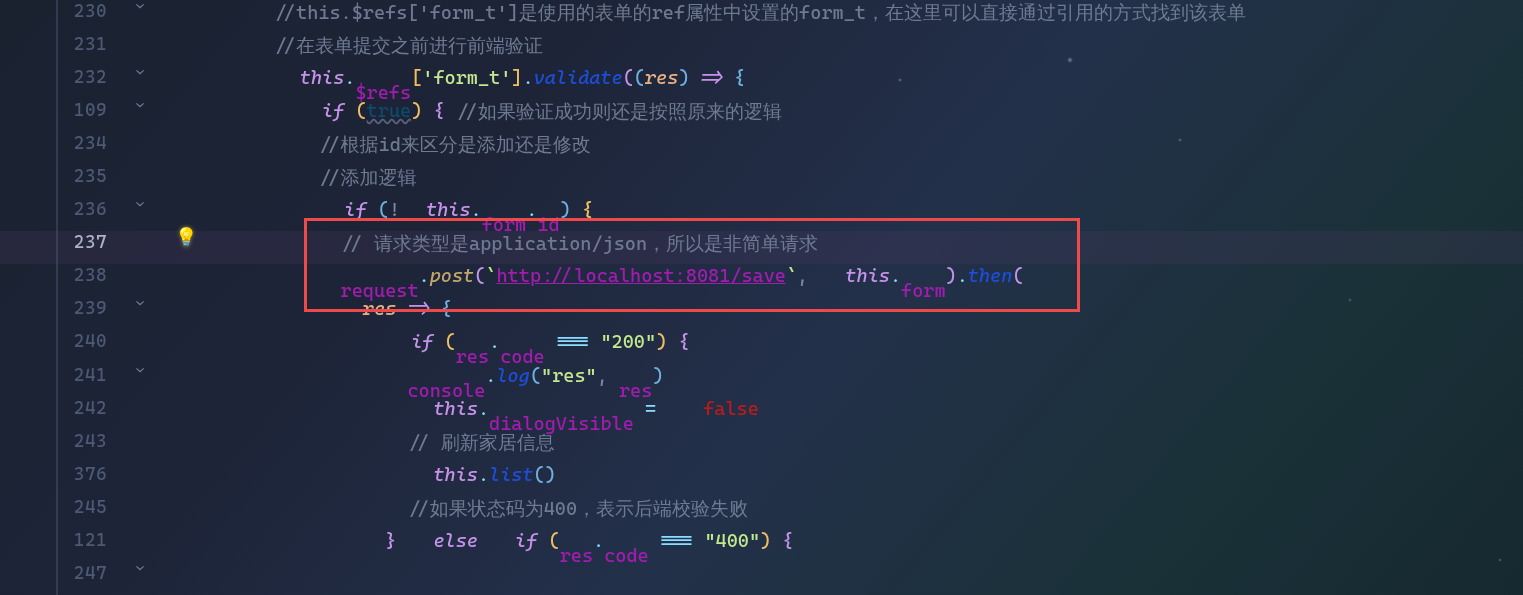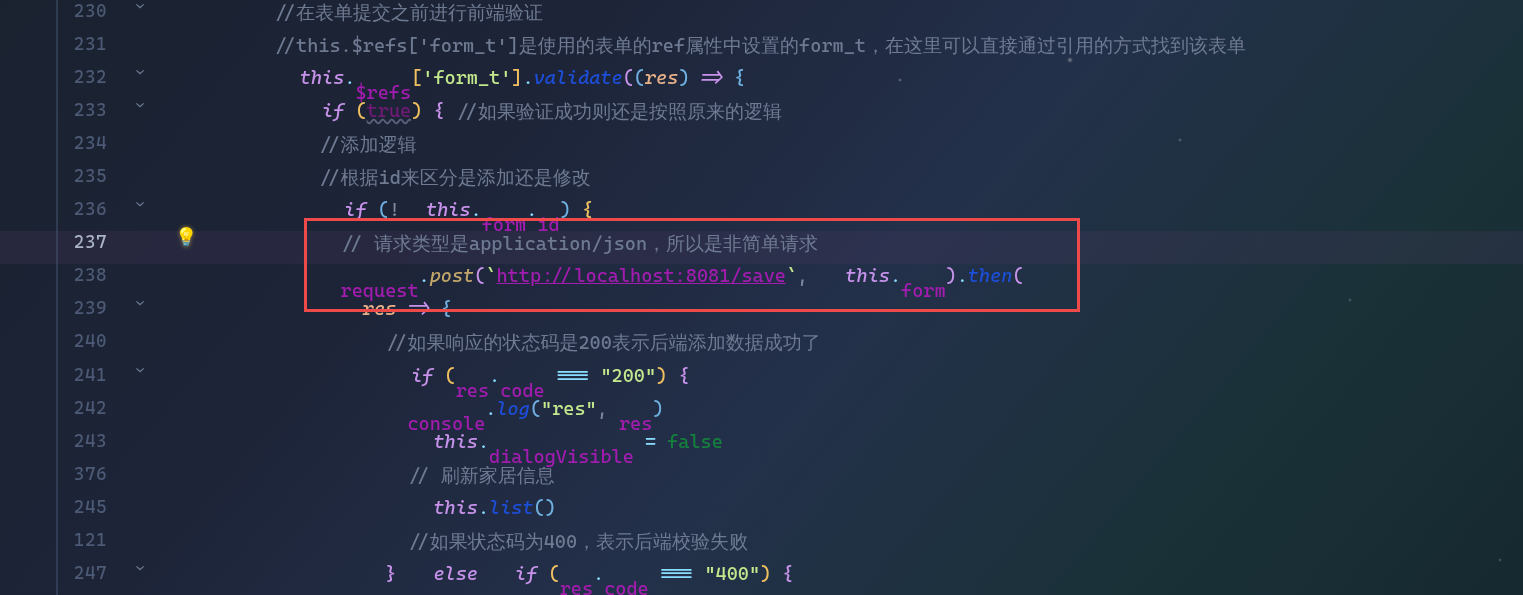--- a/index.html
+++ b/index.html
@@ -94,72 +94,71 @@
   .c-str     { color: #c3e88d; }
   .c-str-url { color: #a21caf; text-decoration: underline; }
   .c-func    { color: #1d4ed8; font-style: italic; }
   .c-method  { color: #c3a76a; font-style: italic; }
   .c-param   { color: #e8b088; font-style: italic; }
   .c-brace   { color: #f0c060; }
   .c-brace2  { color: #c792ea; }
   .c-brace3  { color: #6fb0e0; }
   .c-arrow   { color: #c792ea; font-style: italic; }
   .c-assign  { color: #89ddff; }
-  .c-bool    { color: #701a75; text-decoration: underline wavy rgba(150,160,190,.5); }
-  .c-false   { color: #15803d; }
+  .c-bool    { color: #0c4a6e; text-decoration: underline wavy rgba(150,160,190,.5); }
+  .c-false   { color: #b91c1c; margin-left: 36px; }
   .c-dot     { color: #89ddff; }
   .indent-guide {
     color: rgba(120,140,170,.14);
   }
 </style>
 </head>
 <body>
 
 <div class="editor">
   <div class="active-line"></div>
   <div class="highlight-box"></div>
   <span class="bulb">💡</span>
 
   <div class="gutter">
     <div class="gutter-left-border"></div>
     <div id="gutter-rows">
         <div class="row"><div class="ln">230</div><div class="fold">⌄</div></div>
         <div class="row"><div class="ln">231</div><div class="fold"></div></div>
         <div class="row"><div class="ln">232</div><div class="fold">⌄</div></div>
-        <div class="row"><div class="ln">233</div><div class="fold">⌄</div></div>
+        <div class="row"><div class="ln">109</div><div class="fold">⌄</div></div>
         <div class="row"><div class="ln">234</div><div class="fold"></div></div>
         <div class="row"><div class="ln">235</div><div class="fold"></div></div>
         <div class="row"><div class="ln">236</div><div class="fold">⌄</div></div>
         <div class="row"><div class="ln current">237</div><div class="fold"></div></div>
         <div class="row"><div class="ln">238</div><div class="fold"></div></div>
         <div class="row"><div class="ln">239</div><div class="fold">⌄</div></div>
         <div class="row"><div class="ln">240</div><div class="fold"></div></div>
         <div class="row"><div class="ln">241</div><div class="fold">⌄</div></div>
         <div class="row"><div class="ln">242</div><div class="fold"></div></div>
         <div class="row"><div class="ln">243</div><div class="fold"></div></div>
         <div class="row"><div class="ln">376</div><div class="fold"></div></div>
         <div class="row"><div class="ln">245</div><div class="fold"></div></div>
         <div class="row"><div class="ln">121</div><div class="fold"></div></div>
         <div class="row"><div class="ln">247</div><div class="fold">⌄</div></div>
       </div>
   </div>
 
   <div class="code">
     <div id="code-rows">
+        <div class="row"><span class="indent-guide">      </span><span class="c-comment">//this.$refs['form_t']是使用的表单的ref属性中设置的form_t，在这里可以直接通过引用的方式找到该表单</span></div>
         <div class="row"><span class="indent-guide">      </span><span class="c-comment">//在表单提交之前进行前端验证</span></div>
-        <div class="row"><span class="indent-guide">      </span><span class="c-comment">//this.$refs['form_t']是使用的表单的ref属性中设置的form_t，在这里可以直接通过引用的方式找到该表单</span></div>
         <div class="row"><span class="indent-guide">      </span><span class="c-kw">this</span><span class="c-dot">.</span><span class="c-prop">$refs</span><span class="c-brace">[</span><span class="c-str">'form_t'</span><span class="c-brace">]</span><span class="c-dot">.</span><span class="c-func">validate</span><span class="c-brace2">(</span><span class="c-brace3">(</span><span class="c-param">res</span><span class="c-brace3">)</span><span> </span><span class="c-arrow">=&gt;</span><span> </span><span class="c-brace3">{</span></div>
         <div class="row"><span class="indent-guide">        </span><span class="c-kw">if</span><span> </span><span class="c-brace">(</span><span class="c-bool">true</span><span class="c-brace">)</span><span> </span><span class="c-brace2">{</span><span> </span><span class="c-comment">//如果验证成功则还是按照原来的逻辑</span></div>
+        <div class="row"><span class="indent-guide">          </span><span class="c-comment">//根据id来区分是添加还是修改</span></div>
         <div class="row"><span class="indent-guide">          </span><span class="c-comment">//添加逻辑</span></div>
-        <div class="row"><span class="indent-guide">          </span><span class="c-comment">//根据id来区分是添加还是修改</span></div>
         <div class="row"><span class="indent-guide">          </span><span class="c-kw">if</span><span> </span><span class="c-brace3">(</span><span class="c-punc">!</span><span class="c-kw">this</span><span class="c-dot">.</span><span class="c-prop">form</span><span class="c-dot">.</span><span class="c-prop">id</span><span class="c-brace3">)</span><span> </span><span class="c-brace">{</span></div>
         <div class="row"><span class="indent-guide">            </span><span class="c-comment">// 请求类型是application/json，所以是非简单请求</span></div>
         <div class="row"><span class="indent-guide">            </span><span class="c-prop">request</span><span class="c-dot">.</span><span class="c-method">post</span><span class="c-brace2">(</span><span class="c-str">`</span><span class="c-str-url">http://localhost:8081/save</span><span class="c-str">`</span><span class="c-punc">,</span><span> </span><span class="c-kw">this</span><span class="c-dot">.</span><span class="c-prop">form</span><span class="c-brace2">)</span><span class="c-dot">.</span><span class="c-func">then</span><span class="c-brace2">(</span></div>
         <div class="row"><span class="indent-guide">              </span><span class="c-param">res</span><span> </span><span class="c-arrow">=&gt;</span><span> </span><span class="c-brace3">{</span></div>
-        <div class="row"><span class="indent-guide">                </span><span class="c-comment">//如果响应的状态码是200表示后端添加数据成功了</span></div>
         <div class="row"><span class="indent-guide">                </span><span class="c-kw">if</span><span> </span><span class="c-brace">(</span><span class="c-prop">res</span><span class="c-dot">.</span><span class="c-prop">code</span><span> </span><span class="c-assign">===</span><span> </span><span class="c-str">"200"</span><span class="c-brace">)</span><span> </span><span class="c-brace2">{</span></div>
         <div class="row"><span class="indent-guide">                  </span><span class="c-prop">console</span><span class="c-dot">.</span><span class="c-func">log</span><span class="c-brace3">(</span><span class="c-str">"res"</span><span class="c-punc">,</span><span> </span><span class="c-prop">res</span><span class="c-brace3">)</span></div>
         <div class="row"><span class="indent-guide">                  </span><span class="c-kw">this</span><span class="c-dot">.</span><span class="c-prop">dialogVisible</span><span> </span><span class="c-assign">=</span><span> </span><span class="c-false">false</span></div>
         <div class="row"><span class="indent-guide">                  </span><span class="c-comment">// 刷新家居信息</span></div>
         <div class="row"><span class="indent-guide">                  </span><span class="c-kw">this</span><span class="c-dot">.</span><span class="c-func">list</span><span class="c-brace3">()</span></div>
         <div class="row"><span class="indent-guide">                  </span><span class="c-comment">//如果状态码为400，表示后端校验失败</span></div>
         <div class="row"><span class="indent-guide">                </span><span class="c-brace2">}</span><span> </span><span class="c-kw">else</span><span> </span><span class="c-kw">if</span><span> </span><span class="c-brace">(</span><span class="c-prop">res</span><span class="c-dot">.</span><span class="c-prop">code</span><span> </span><span class="c-assign">===</span><span> </span><span class="c-str">"400"</span><span class="c-brace">)</span><span> </span><span class="c-brace2">{</span></div>
       </div>
   </div>
 </div>

